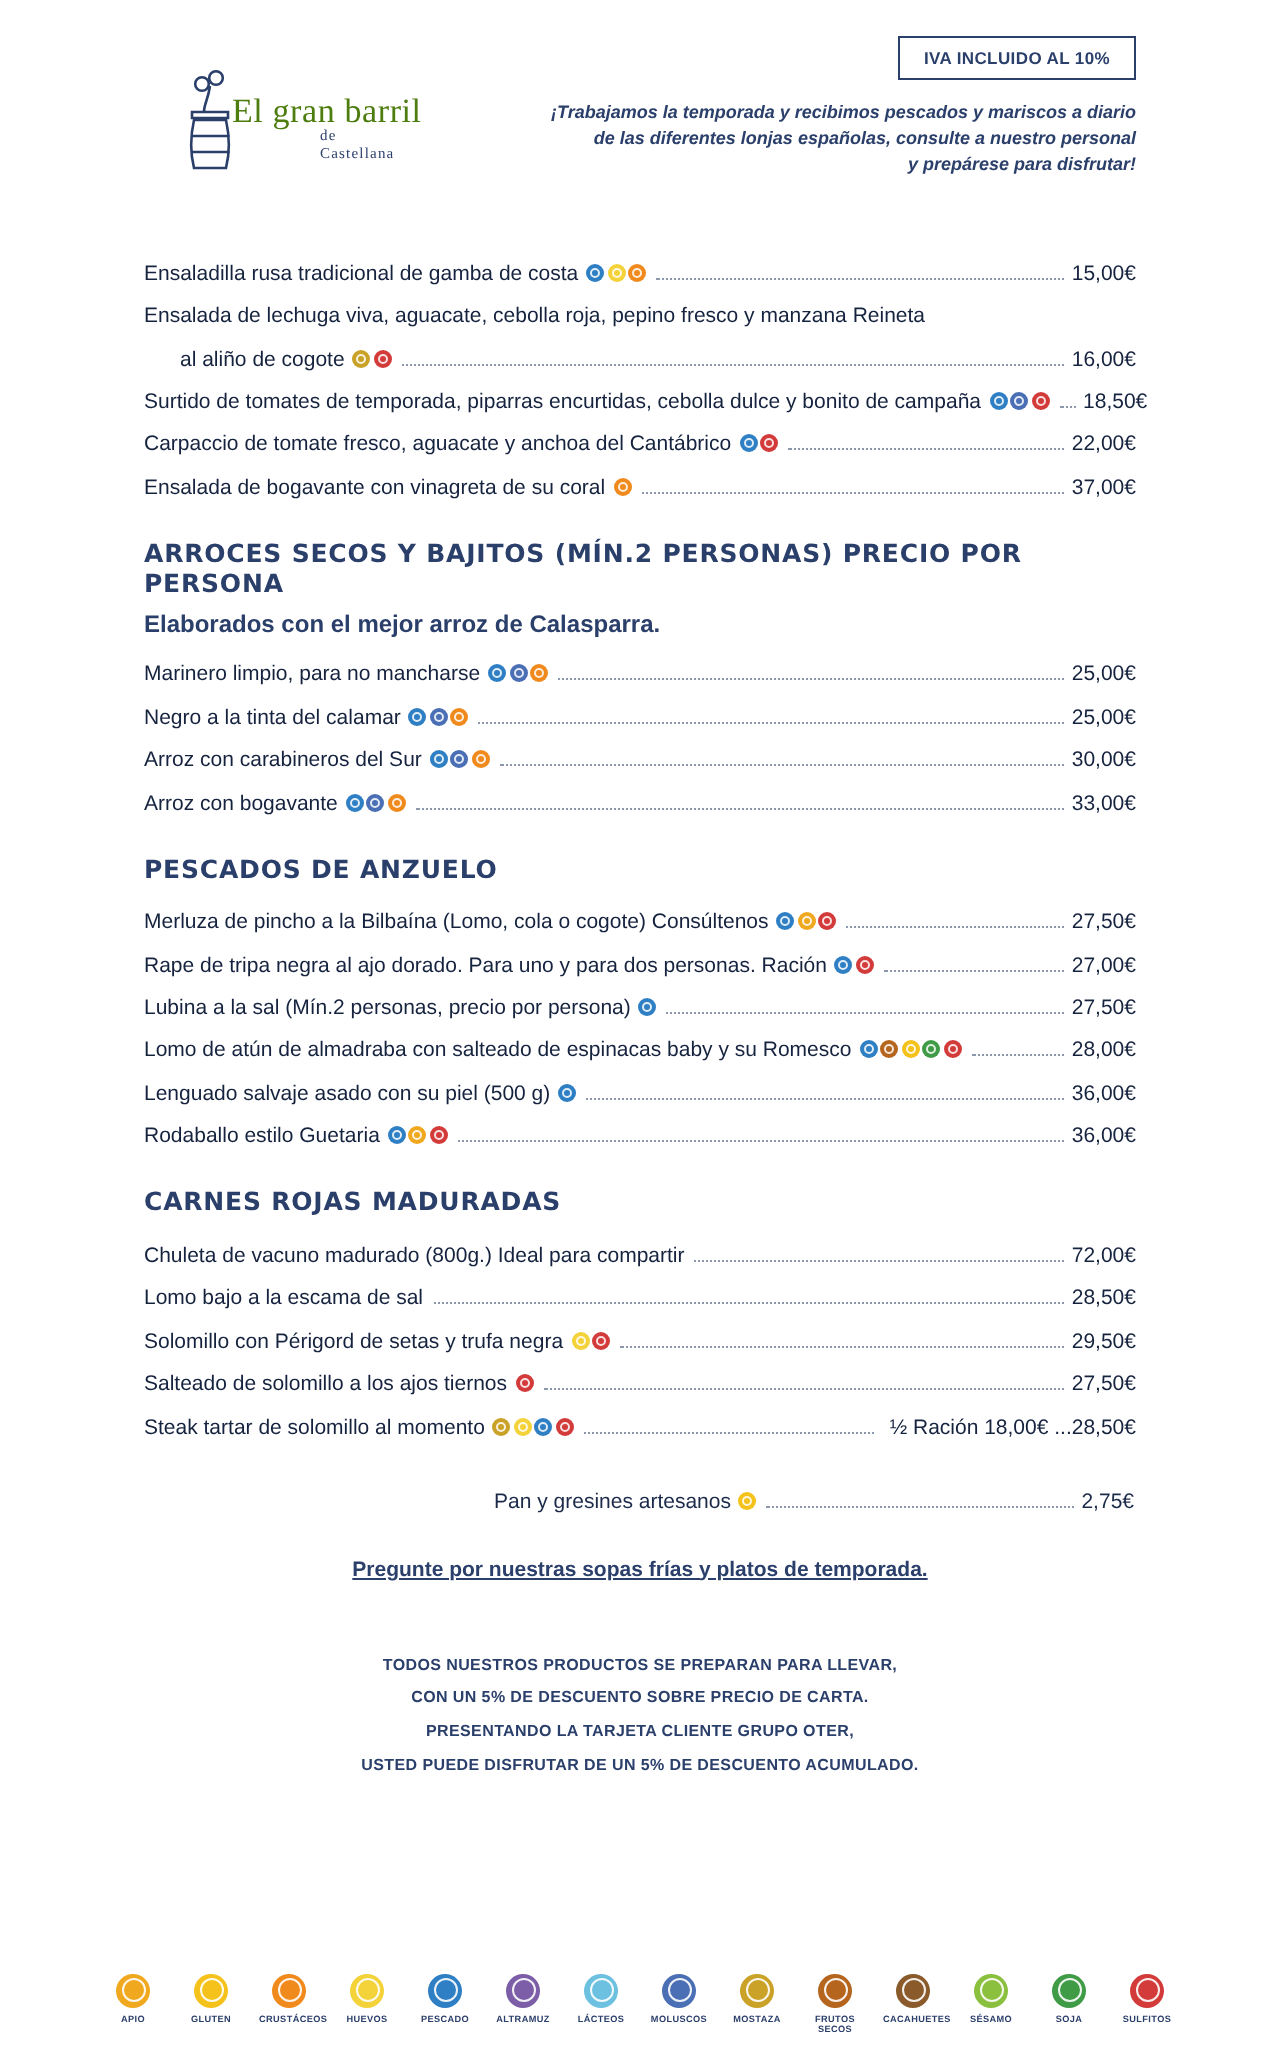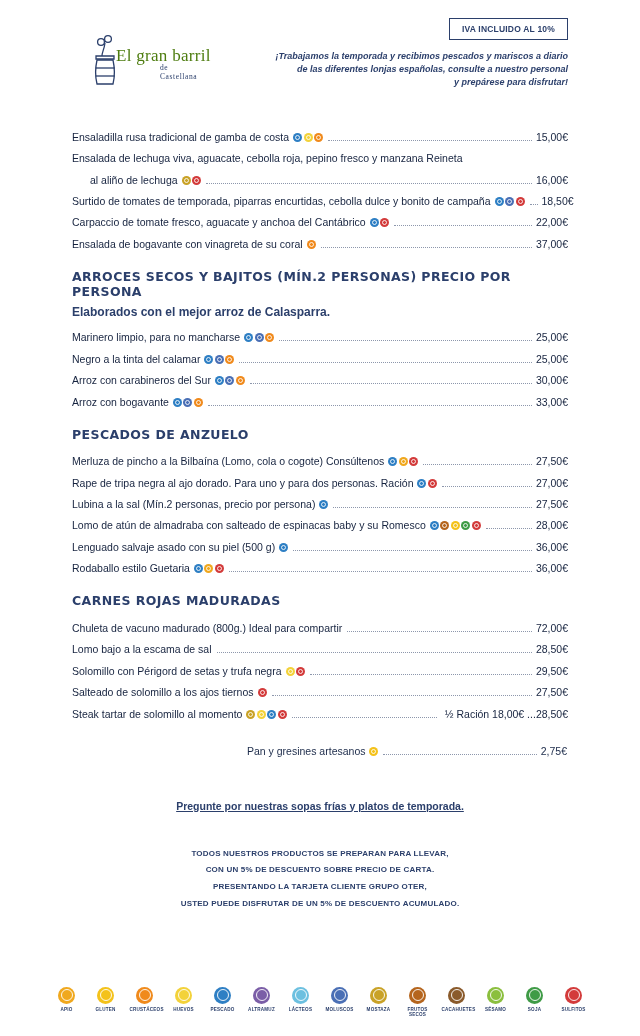--- a/index.html
+++ b/index.html
@@ -163,21 +163,21 @@
     display: flex;
     align-items: baseline;
     font-size: 10.5px;
     margin: 20px 0 0 175px;
     width: 320px;
   }
 
   
   .seasonal {
     text-align: center;
-    margin-top: 42px;
+    margin-top: 22px;
     font-size: 10.5px;
     font-weight: bold;
     color: #2b3f6b;
     text-decoration: underline;
   }
   .legal {
     text-align: center;
     margin-top: 34px;
     font-size: 8px;
     font-weight: bold;
@@ -266,21 +266,21 @@
             <span class="adot" style="background: rgb(243, 210, 58);"></span>
             <span class="adot" style="background: rgb(240, 138, 28);"></span>
           </span>
           <span class="dots"></span>
           <span class="price">15,00€</span>
         </div>
         <div class="item">
           <span class="item-name wrap">Ensalada de lechuga viva, aguacate, cebolla roja, pepino fresco y manzana Reineta</span>
         </div>
         <div class="item sub-line">
-          <span class="item-name">al aliño de lechuga</span>
+          <span class="item-name">al aliño de cogote</span>
           <span class="allergens">
             <span class="adot" style="background: rgb(201, 162, 39);"></span>
             <span class="adot" style="background: rgb(211, 59, 59);"></span>
           </span>
           <span class="dots"></span>
           <span class="price">16,00€</span>
         </div>
         <div class="item">
           <span class="item-name">Surtido de tomates de temporada, piparras encurtidas, cebolla dulce y bonito de campaña</span>
           <span class="allergens">

